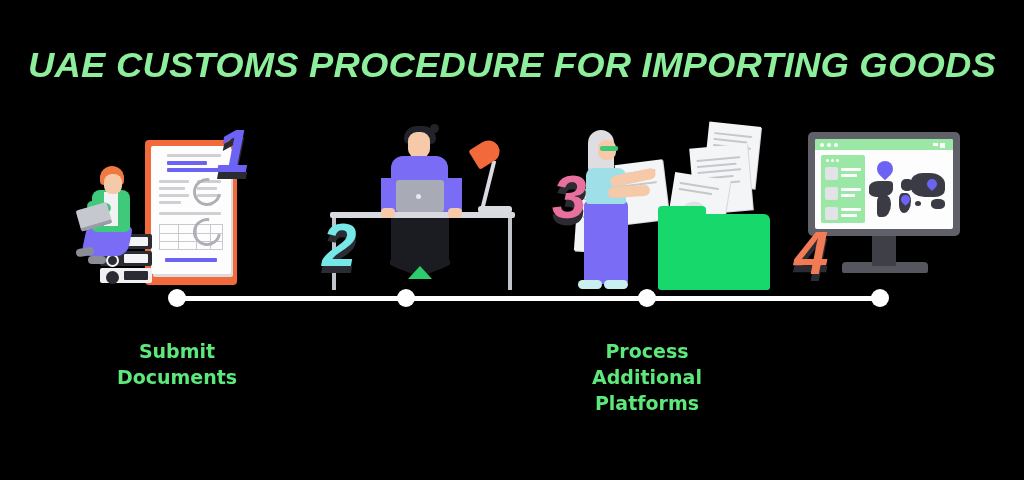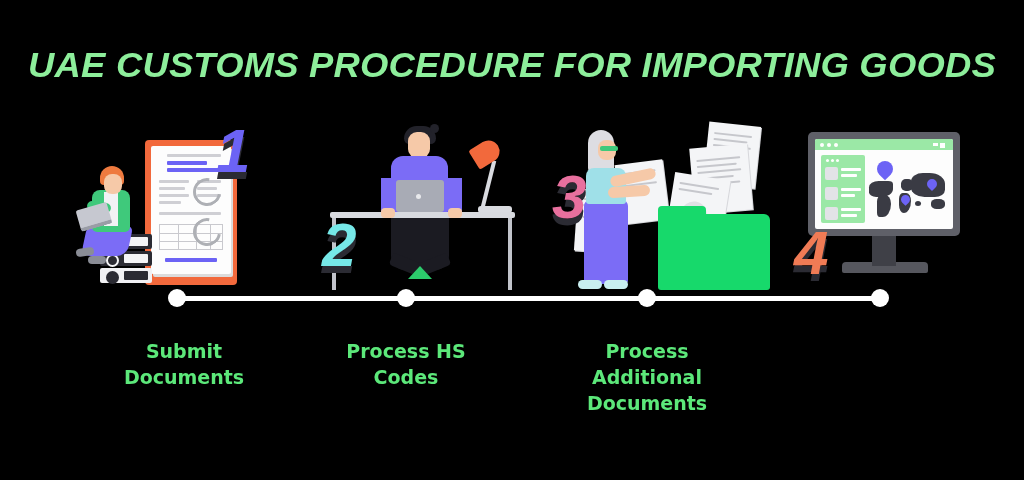--- a/index.html
+++ b/index.html
@@ -62,21 +62,21 @@
     position: absolute;
     top: 338px;
     text-align: center;
     font-family: "DejaVu Sans", sans-serif;
     font-weight: bold;
     font-size: 19px;
     line-height: 26px;
     color: #5CE87A;
     white-space: pre-line;
   }
-  .step-label.l1 { left: 84px;  width: 200px; }
+  .step-label.l1 { left: 77px;  width: 200px; }
   .step-label.l2 { left: 306px; width: 200px; }
   .step-label.l3 { left: 547px; width: 200px; }
   .step-label.l4 { left: 780px; width: 200px; }
 
   
   .illus { position: absolute; }
   .num {
     position: absolute;
     font-family: "Liberation Sans Narrow", "Liberation Sans", sans-serif;
     font-weight: bold;
@@ -426,19 +426,17 @@
   </div>
 
   <div class="timeline-line"></div>
   <div class="dot d1"></div>
   <div class="dot d2"></div>
   <div class="dot d3"></div>
   <div class="dot d4"></div>
 
   <div class="step-label l1">Submit
 Documents</div>
-  <div class="step-label l2">Process HS
-Codes</div>
   <div class="step-label l3">Process
 Additional
-Documents</div>
+Platforms</div>
 
 </div>
 
 </body></html>

